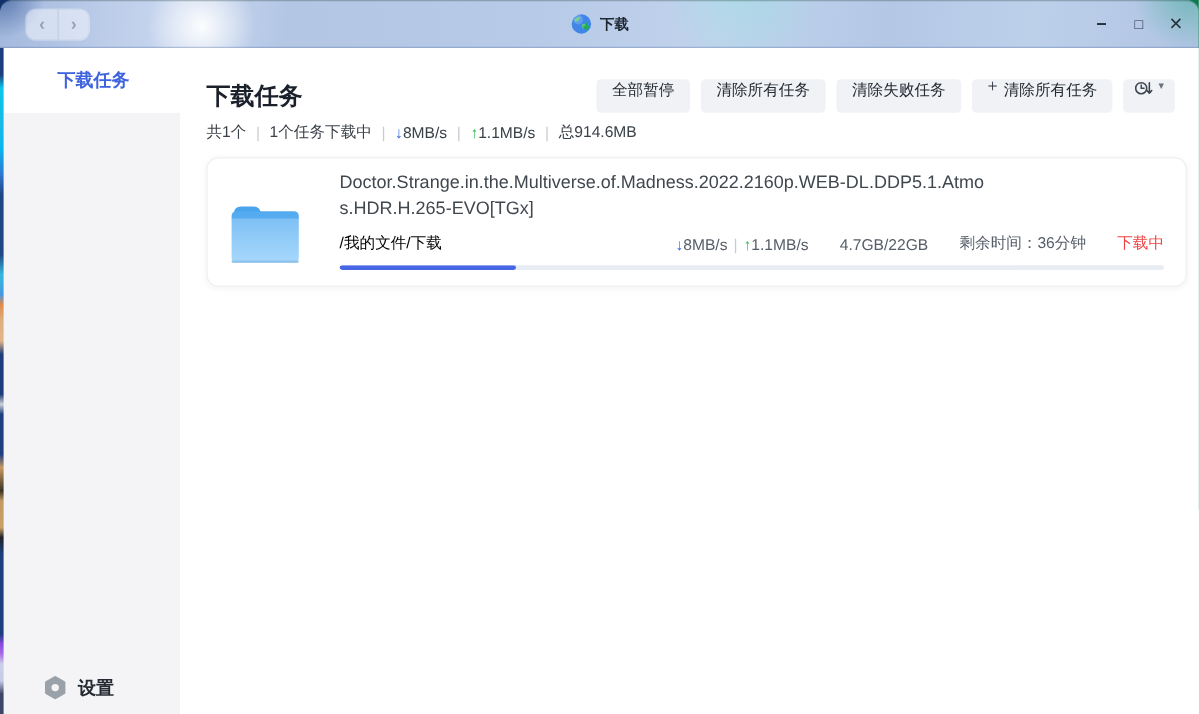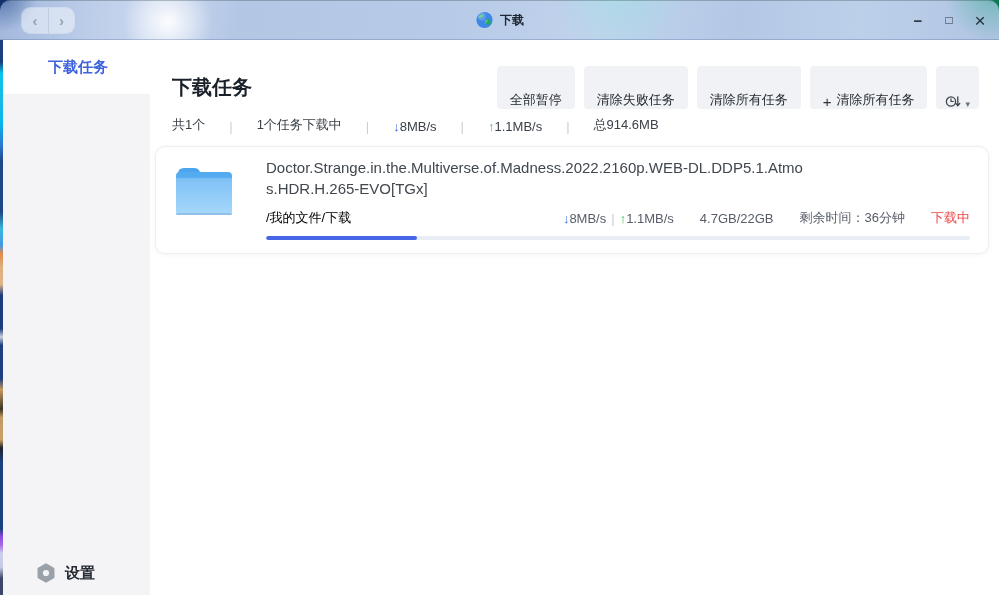--- a/index.html
+++ b/index.html
@@ -67,43 +67,44 @@
     position:absolute; left:36px; bottom:12px; display:flex; align-items:center; gap:9px;
     font-size:15px; font-weight:700; color:#262b33; cursor:pointer;
   }
 
   
   .main { flex:1; background:#fff; min-width:0; }
   .main-header { display:flex; align-items:center; justify-content:space-between; padding:26px 20px 0 22px; }
   .page-title { font-size:20px; font-weight:700; color:#1b212b; }
   .toolbar { display:flex; align-items:center; gap:9px; }
   .tb-btn {
-    height:43px; padding:0 13px; background:#f0f2f5; border:none; border-radius:4px;
-    font-family:Liberation Sans, sans-serif; font-size:13px; color:#252b33; cursor:pointer;
-    display:flex; align-items:flex-end; gap:5px; white-space:nowrap;
+    height:28px; padding:0 13px; background:#f0f2f5; border:none; border-radius:4px;
+    font-family:Liberation Serif, serif; font-size:13px; color:#252b33; cursor:pointer;
+    display:flex; align-items:flex-start; gap:5px; white-space:nowrap;
   }
   .tb-btn .plus { font-size:15px; color:#2a323e; line-height:1; }
   .tb-btn.icon-btn { padding:0 9px; gap:3px; }
   .caret { font-size:9px; color:#6b7280; }
 
   .stats-line {
-    margin:7px 0 0 22px; display:flex; align-items:flex-end; gap:24px;
+    margin:7px 0 0 22px; display:flex; align-items:center; gap:8px;
     font-size:13px; color:#3a4148;
   }
   .sep { color:#c8cdd4; }
   .arr-down { color:#3b6ae0; }
   .arr-up { color:#2fbf4f; }
 
   
   .task-card {
-    margin:12px 10px 0 5px; background:#fff;
+    margin:12px 10px 0 22px; background:#fff;
     border:1px solid #edeff2; border-radius:10px;
     box-shadow:0 1px 5px rgba(30,40,60,.05);
     padding:10px 18px 13px 18px;
     display:flex;
+    align-items:flex-end;
   }
   .folder-wrap { flex:0 0 60px; margin-top:7px; }
   .task-col { flex:1; margin-left:32px; min-width:0; }
   .task-name {
     font-size:15px; line-height:21px; color:#40474e;
     max-width:540px; word-break:break-all;
   }
   .task-meta { margin-top:10px; display:flex; align-items:center; font-size:13px; color:#565d68; }
   .task-path { color:#000000; }
   .meta-right { margin-left:auto; display:flex; align-items:center; gap:26px; }
@@ -166,24 +167,24 @@
 
     <div class="main">
 
       <div class="main-header">
         <div class="page-title">下载任务</div>
         <div class="toolbar">
           <button class="tb-btn">
             <span>全部暂停</span>
           </button>
           <button class="tb-btn">
+            <span>清除所有任务</span>
+          </button>
+          <button class="tb-btn">
             <span>清除失败任务</span>
-          </button>
-          <button class="tb-btn">
-            <span>清除所有任务</span>
           </button>
           <button class="tb-btn">
             <span class="plus">+</span>
             <span>清除所有任务</span>
           </button>
           <button class="tb-btn icon-btn">
             <span style="display:flex;">
               <svg width="17" height="15" viewBox="0 0 17 15">
                 <circle cx="6" cy="7.5" r="4.6" fill="none" stroke="#3c444f" stroke-width="1.3"></circle>
                 <path d="M6 4.8 V7.5 H8.4" fill="none" stroke="#3c444f" stroke-width="1.2" stroke-linecap="round"></path>

